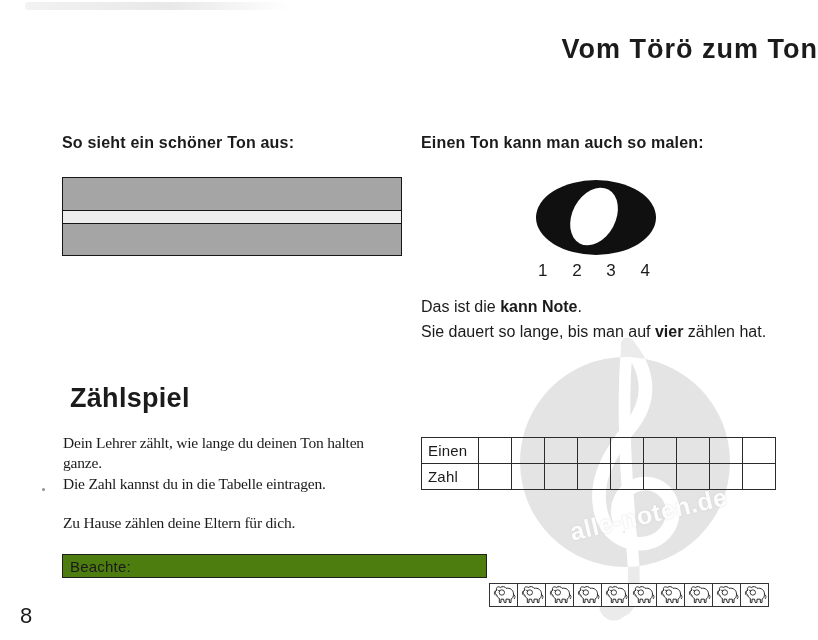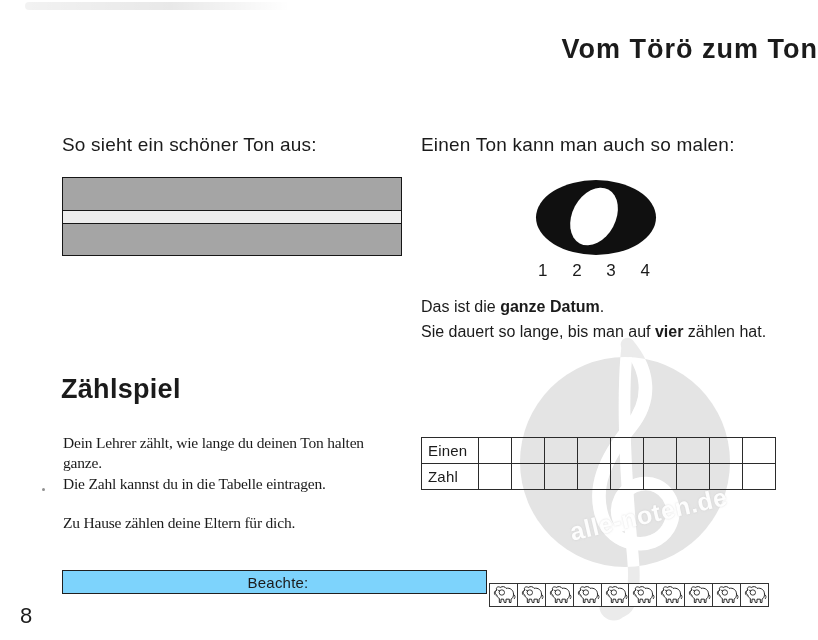--- a/index.html
+++ b/index.html
@@ -8,62 +8,62 @@
   .abs{position:absolute;}
 
   
   .artifact-top{left:25px;top:2px;width:265px;height:8px;border-radius:4px;
     background:linear-gradient(90deg,rgba(0,0,0,0.05),rgba(0,0,0,0.09) 55%,rgba(0,0,0,0.0));}
   .artifact-dot{left:42px;top:488px;width:3px;height:3px;border-radius:50%;background:#6b6b6b;opacity:.75;}
 
   .title{left:0;top:34px;width:818px;margin:0;text-align:right;
     font-size:27px;font-weight:bold;letter-spacing:1px;}
 
-  .caption{font-size:19px;letter-spacing:.2px;white-space:nowrap;}
+  .caption{font-size:16px;letter-spacing:.2px;white-space:nowrap;font-weight:bold;}
   .left-caption{left:62px;top:134px;}
   .right-caption{left:421px;top:134px;}
 
   
   .tone-image{left:62px;top:177px;width:340px;height:79px;border:1.6px solid #161616;
     box-sizing:border-box;display:flex;flex-direction:column;}
   .band{width:100%;}
   .band.dark{background:#a5a5a5;flex:1;}
   .band.light{background:#ededed;height:12px;border-top:1.6px solid #161616;border-bottom:1.6px solid #161616;}
 
   
   .whole-note{left:535px;top:179px;width:122px;height:77px;}
   .counts{left:538px;top:261px;width:112px;display:flex;justify-content:space-between;
     font-size:17px;}
 
   .note-line{left:421px;top:298px;font-size:16px;white-space:nowrap;}
   .duration-line{left:421px;top:323px;font-size:16px;white-space:nowrap;}
   .note-line b,.duration-line b{font-weight:bold;}
 
-  .section-heading{left:61px;top:374px;margin:0;font-size:27px;font-weight:bold;letter-spacing:.3px;}
+  .section-heading{left:61px;top:374px;margin:9px;font-size:27px;font-weight:bold;letter-spacing:.3px;}
 
   .body-line{left:63px;font-size:15.5px;letter-spacing:-.2px;white-space:nowrap;font-family:Liberation Serif, serif;}
 
   
   .wm-circle{left:520px;top:357px;width:210px;height:210px;border-radius:50%;background:#e4e4e4;}
   .wm-clef-gray{left:548px;top:336px;width:155px;height:292px;color:#ebebeb;}
   .wm-clip{left:520px;top:357px;width:210px;height:210px;border-radius:50%;overflow:hidden;}
   .wm-clef-white{position:absolute;left:28px;top:-21px;width:155px;height:292px;color:#ffffff;}
   .wm-clef-gray svg,.wm-clef-white svg{width:100%;height:100%;display:block;}
   .wm-text{left:566px;top:500px;width:165px;text-align:center;font-size:25px;font-weight:bold;
     letter-spacing:.5px;color:rgba(255,255,255,0.95);transform:rotate(-13deg);
     text-shadow:0 0 2px rgba(190,190,190,0.55);}
 
   
   .count-table{left:421px;top:437px;border-collapse:collapse;background:transparent;}
   .count-table td{border:1.6px solid #2b2b2b;width:32px;height:25px;padding:0;}
   .count-table td.lbl{width:50px;font-size:15px;padding-left:6px;letter-spacing:.2px;}
 
   
-  .beachte-bar{left:62px;top:570px;width:425px;height:24px;background:#7dd3fc;
-    border:1.3px solid #1f1f1f;box-sizing:border-box;display:flex;align-items:center;justify-content:center;}
+  .beachte-bar{left:62px;top:554px;width:425px;height:24px;background:#4d7c0f;
+    border:1.3px solid #1f1f1f;box-sizing:border-box;display:flex;align-items:center;}
   .beachte-label{font-size:15px;padding-left:7px;letter-spacing:.2px;}
   .elephant-strip{left:489px;top:583px;height:24px;display:flex;}
   .ele-cell{width:28.9px;height:24px;border:1px solid #333;box-sizing:border-box;
     margin-left:-1px;background:#fff;display:flex;align-items:center;justify-content:center;}
   .ele-cell:first-child{margin-left:0;}
   .ele-cell svg{width:25px;height:20px;display:block;}
 
   .page-number{left:20px;top:603px;font-size:22px;}
 </style>
 </head>
@@ -115,21 +115,21 @@
       <ellipse cx="60" cy="38" rx="22" ry="31" fill="#ffffff" transform="rotate(28 60 38)"></ellipse>
     </svg>
   </div>
   <div class="abs counts">
     <span>1</span>
     <span>2</span>
     <span>3</span>
     <span>4</span>
   </div>
   <div class="abs note-line">
-    <span>Das ist die </span><b>ganze Datum</b><span>.</span>
+    <span>Das ist die </span><b>kann Note</b><span>.</span>
   </div>
   <div class="abs duration-line">
     <span>Sie dauert so lange, bis man auf </span><b>vier</b><span> zählen hat.</span>
   </div>
 
   <h2 class="abs section-heading">Zählspiel</h2>
   <div class="abs body-line" style="top:434px;">Dein Lehrer zählt, wie lange du deinen Ton halten</div>
   <div class="abs body-line" style="top:454px;">ganze.</div>
   <div class="abs body-line" style="top:475px;">Die Zahl kannst du in die Tabelle eintragen.</div>
   <div class="abs body-line" style="top:514px;">Zu Hause zählen deine Eltern für dich.</div>

